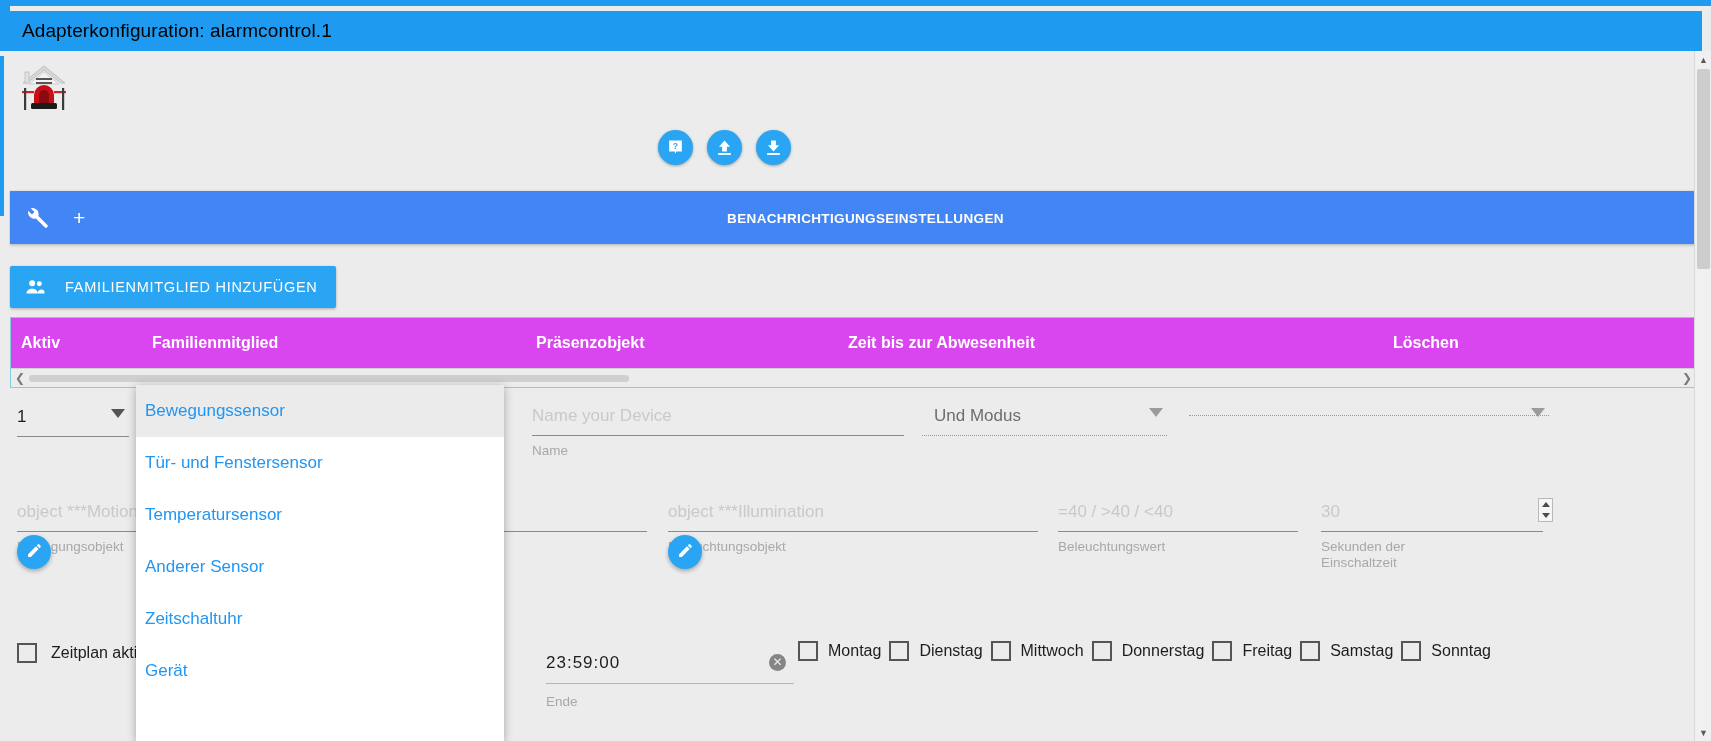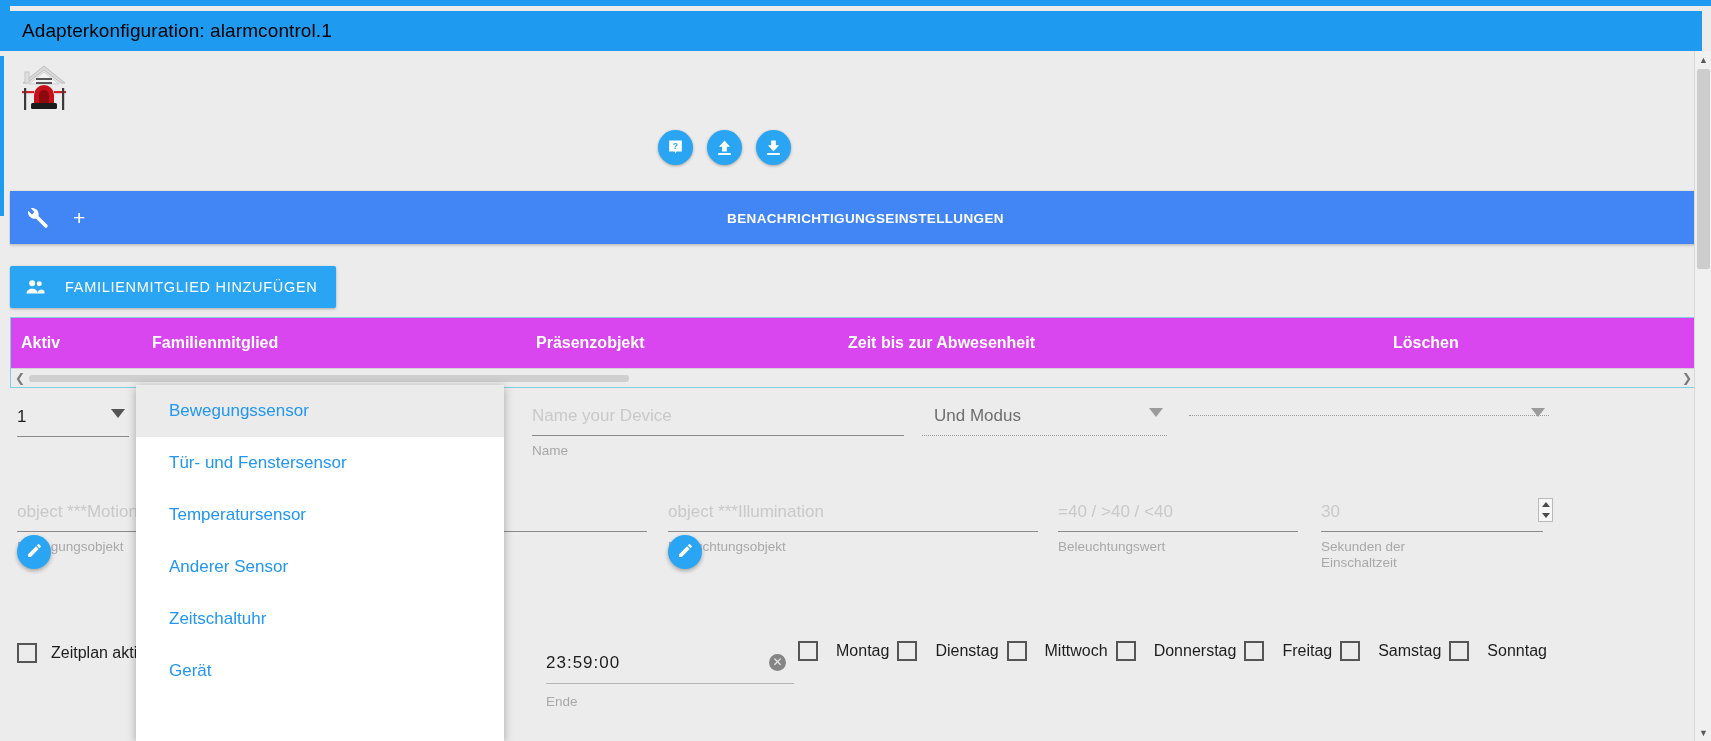--- a/index.html
+++ b/index.html
@@ -248,21 +248,21 @@
   .cblabel { font-size: 16px; color: #1d1d1d; white-space: nowrap; }
 
   .scheduleRow {
     position: absolute; left: 8px; top: 254px;
     display: flex; align-items: center; gap: 14px;
   }
   .weekRow {
     position: absolute; left: 789px; top: 252px;
     display: flex; align-items: center; gap: 8px;
   }
-  .weekRow .pair { display: flex; align-items: center; gap: 18px; }
+  .weekRow .pair { display: flex; align-items: center; gap: 10px; }
 
   
   .timefield { position: absolute; left: 522px; top: 264px; width: 248px; margin-left: 15px; }
   .timefield .tval { font-size: 17px; color: #1d1d1d; letter-spacing: 1px; }
   .timefield .clear {
     position: absolute; right: 8px; top: 1px;
     width: 17px; height: 17px; border-radius: 50%;
     background: #858585; color: #ececec;
     font-size: 12px; line-height: 17px; text-align: center;
     cursor: pointer; font-family: "Liberation Sans", sans-serif;
@@ -276,21 +276,21 @@
     left: 136px; top: 385px;
     width: 368px; height: 356px;
     background: #ffffff;
     box-shadow: 0 2px 9px rgba(0,0,0,.3);
     z-index: 40;
     overflow: hidden;
   }
   .dd-item {
     height: 52px;
     display: flex; align-items: center;
-    padding-left: 33px;
+    padding-left: 9px;
     font-size: 17px;
     color: #2196f3;
     cursor: pointer;
     white-space: nowrap;
   }
   .dd-item.hl { background: #ebebeb; }
 
   
   .vscroll {
     position: absolute; right: 0; top: 51px;

